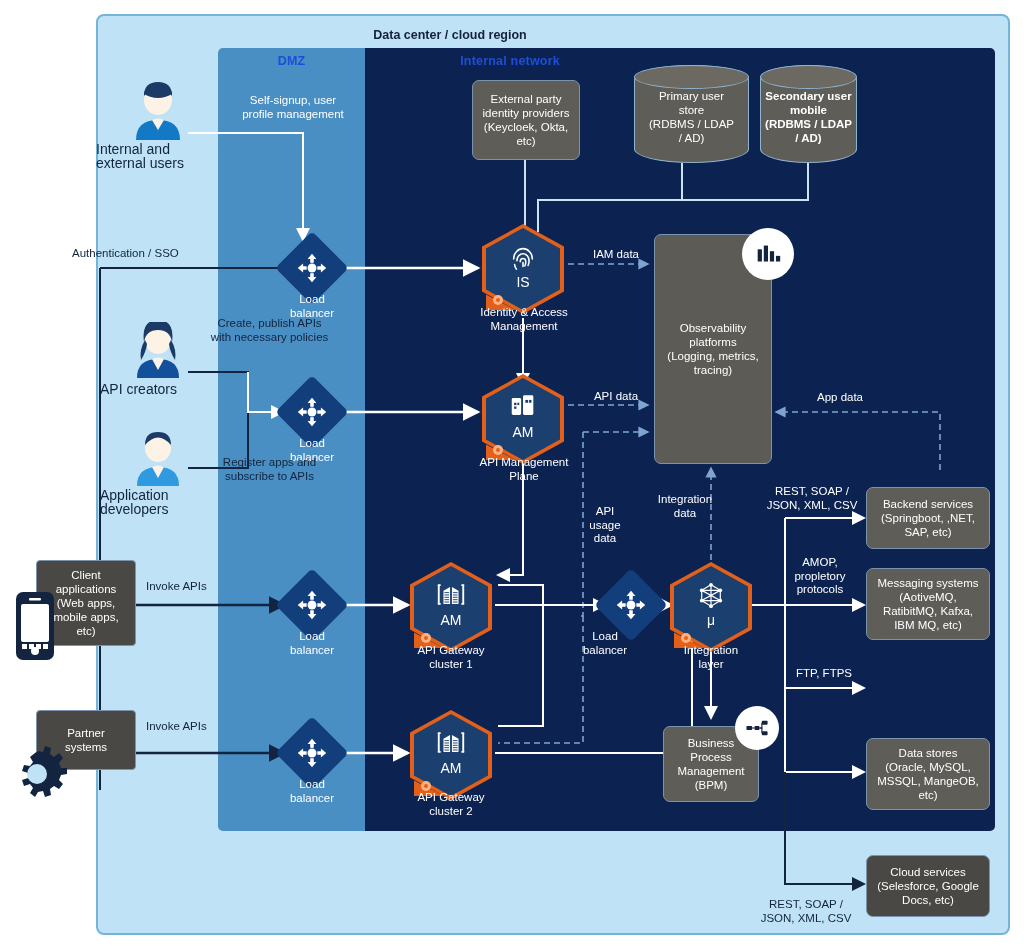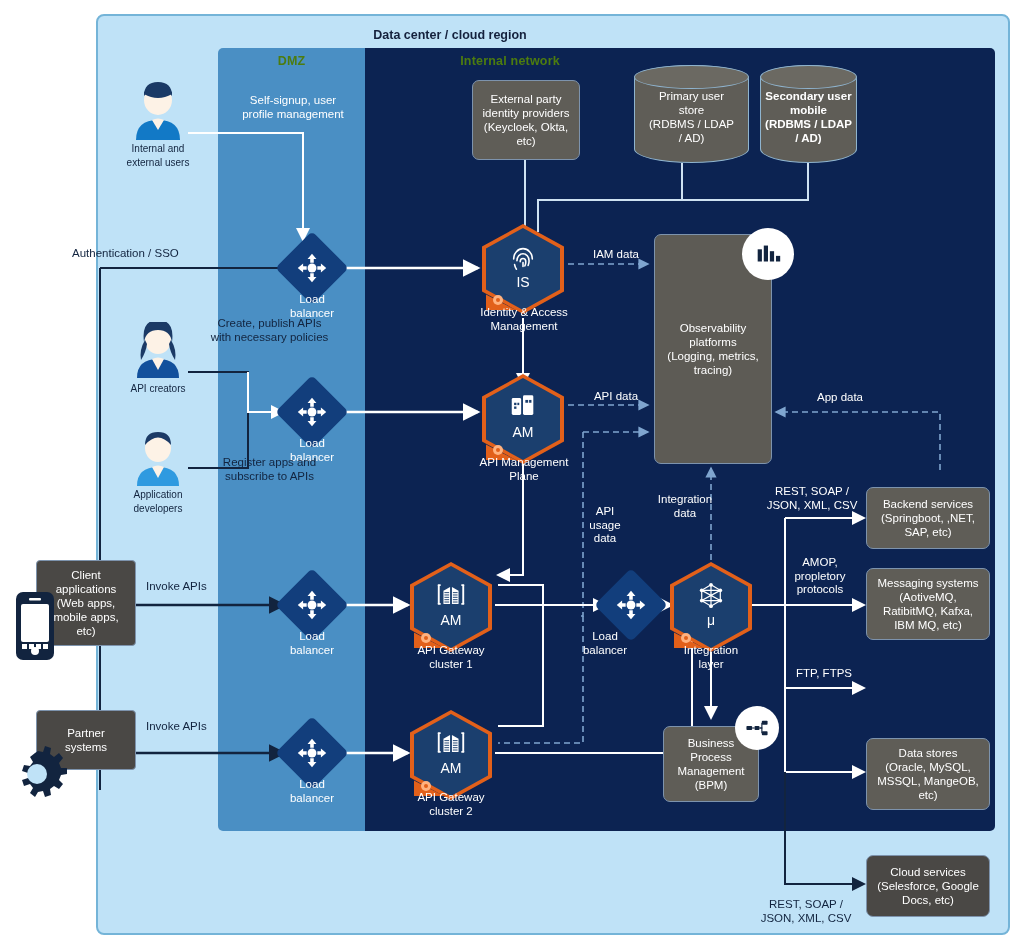--- a/index.html
+++ b/index.html
@@ -30,21 +30,21 @@
     left: 218px; top: 48px; width: 147px; height: 783px;
     background: #4a8fc4;
     border-radius: 5px 0 0 5px;
   }
   #internal-band {
     left: 365px; top: 48px; width: 630px; height: 783px;
     background: #0c2352;
     border-radius: 0 5px 5px 0;
   }
   .zone-label {
-    color: #4d7c0f;
+    color: #1d4ed8;
     font-size: 12.5px;
     font-weight: bold;
     text-align: center;
     letter-spacing: .2px;
   }
   #dc-title {
     left: 250px; top: 28px; width: 400px;
     color: #14213d; font-size: 12.5px; font-weight: bold; text-align: center;
   }
   #dmz-title { left: 218px; top: 54px; width: 147px; }
@@ -153,21 +153,21 @@
   
   .elabel {
     color: #ffffff;
     font-size: 11.5px;
     line-height: 13.5px;
     text-align: center;
   }
   .elabel.dark { color: #12243f; }
 
   
-  .person-caption { color:#12243f; font-size:10px; line-height:14px; text-align:center; }
+  .person-caption { color:#12243f; font-size:14px; line-height:14px; }
 
   
   .badge {
     background:#ffffff; border-radius:50%;
     display:flex; align-items:center; justify-content:center;
   }
 </style>
 </head>
 <body>
 

